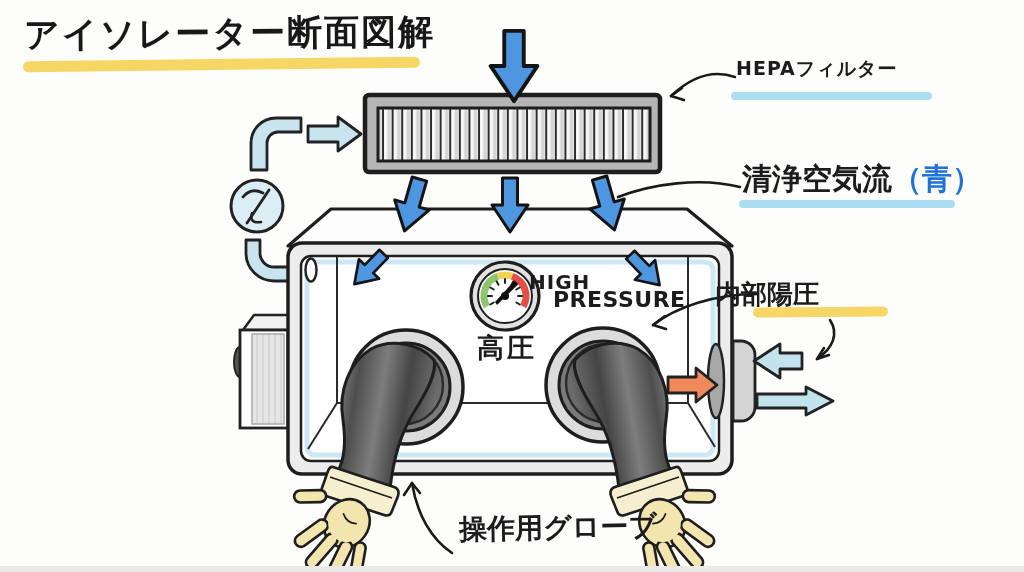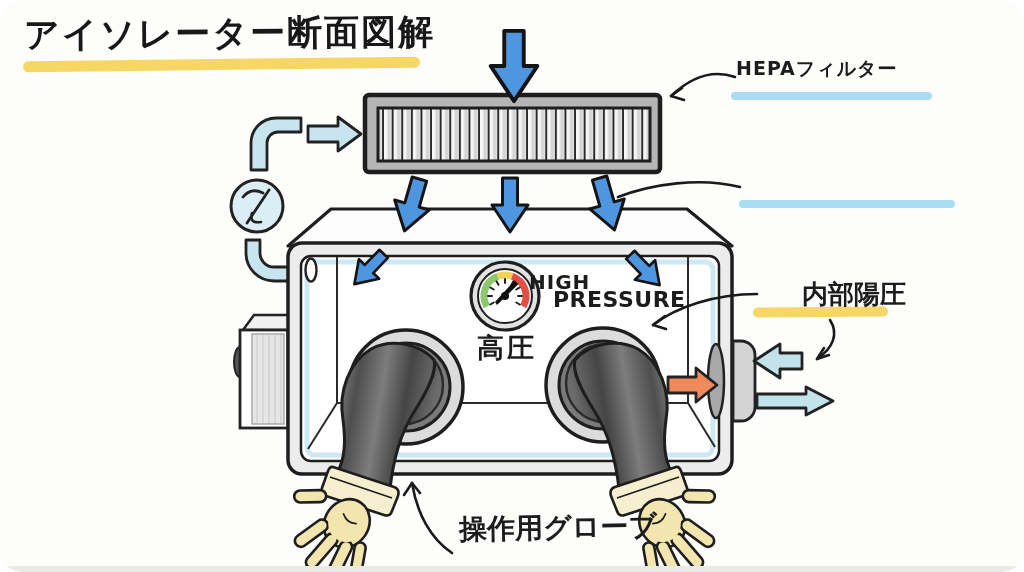--- a/index.html
+++ b/index.html
@@ -1,32 +1,31 @@
 <!DOCTYPE html>
 <html><head>
 <meta charset="utf-8">
 <style>
   html,body{margin:0;padding:0;background:#ffffff;}
   #canvas{
     position:relative;width:1024px;height:572px;overflow:hidden;
     background:#fdfdfc;
     font-family:"DejaVu Sans","Liberation Sans",sans-serif;
     color:#1c1c1c;
-    border-radius:22px;
   }
   .abs{position:absolute;}
   .label{font-weight:bold;white-space:nowrap;line-height:1.1;}
   #title{left:24px;top:14px;font-size:35px;letter-spacing:2px;color:#181818;transform:rotate(-0.4deg);}
   .hl{position:absolute;border-radius:6px;}
   #title-underline{left:23px;top:59px;width:397px;height:11px;background:#f6d766;transform:rotate(-0.7deg);}
   #hepa-label{left:736px;top:58px;font-size:19px;letter-spacing:1px;}
   #hepa-underline{left:731px;top:92px;width:201px;height:8px;background:#aadcf2;}
   #cleanair-label{left:742px;top:162px;font-size:30px;}
   #cleanair-underline{left:739px;top:200px;width:216px;height:8px;background:#aadcf2;}
-  #pressure-label{left:802px;top:280px;font-size:26px;}
+  #pressure-label{left:715px;top:280px;font-size:26px;}
   #pressure-underline{left:753px;top:307px;width:135px;height:10px;background:#f6d766;transform:rotate(-0.5deg);}
   #gloves-label{left:459px;top:513px;font-size:28px;transform:rotate(-1deg);}
   #gauge-line1{left:529px;top:263px;font-size:20px;letter-spacing:1px;margin-top:8px;}
   #gauge-line2{left:553px;top:288px;font-size:22px;letter-spacing:0.5px;}
   #gauge-caption{left:477px;top:333px;font-size:27px;letter-spacing:3px;text-align:right;}
   .blue-paren{color:#1f72d8;}
   #bottom-smudge{left:0px;top:566px;width:1024px;height:6px;background:#e9e9e7;}
 </style>
 </head>
 <body>
@@ -204,20 +203,21 @@
     </g>
   </svg>
 
   <div class="hl" id="title-underline"></div>
   <div class="abs label" id="title">アイソレーター断面図解</div>
 
   <div class="hl" id="hepa-underline"></div>
   <div class="abs label" id="hepa-label">HEPAフィルター</div>
 
   <div class="hl" id="cleanair-underline"></div>
+  <div class="abs label" id="cleanair-label"><span>清浄空気流</span><span class="blue-paren">（青）</span></div>
 
   <div class="hl" id="pressure-underline"></div>
   <div class="abs label" id="pressure-label">内部陽圧</div>
 
   <div class="abs label" id="gloves-label">操作用グローブ</div>
 
   <div class="abs label" id="gauge-line1">HIGH</div>
   <div class="abs label" id="gauge-line2">PRESSURE</div>
   <div class="abs label" id="gauge-caption">高圧</div>
 

